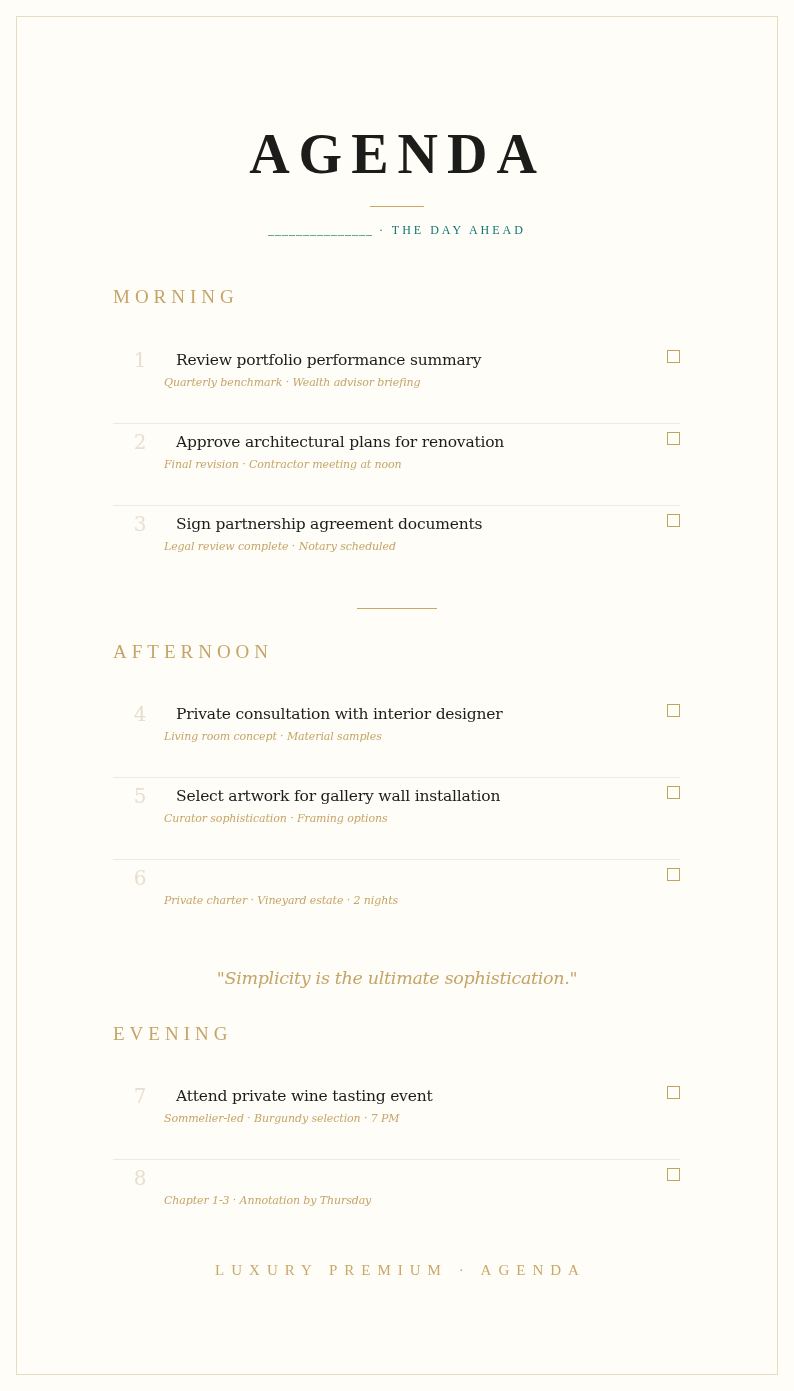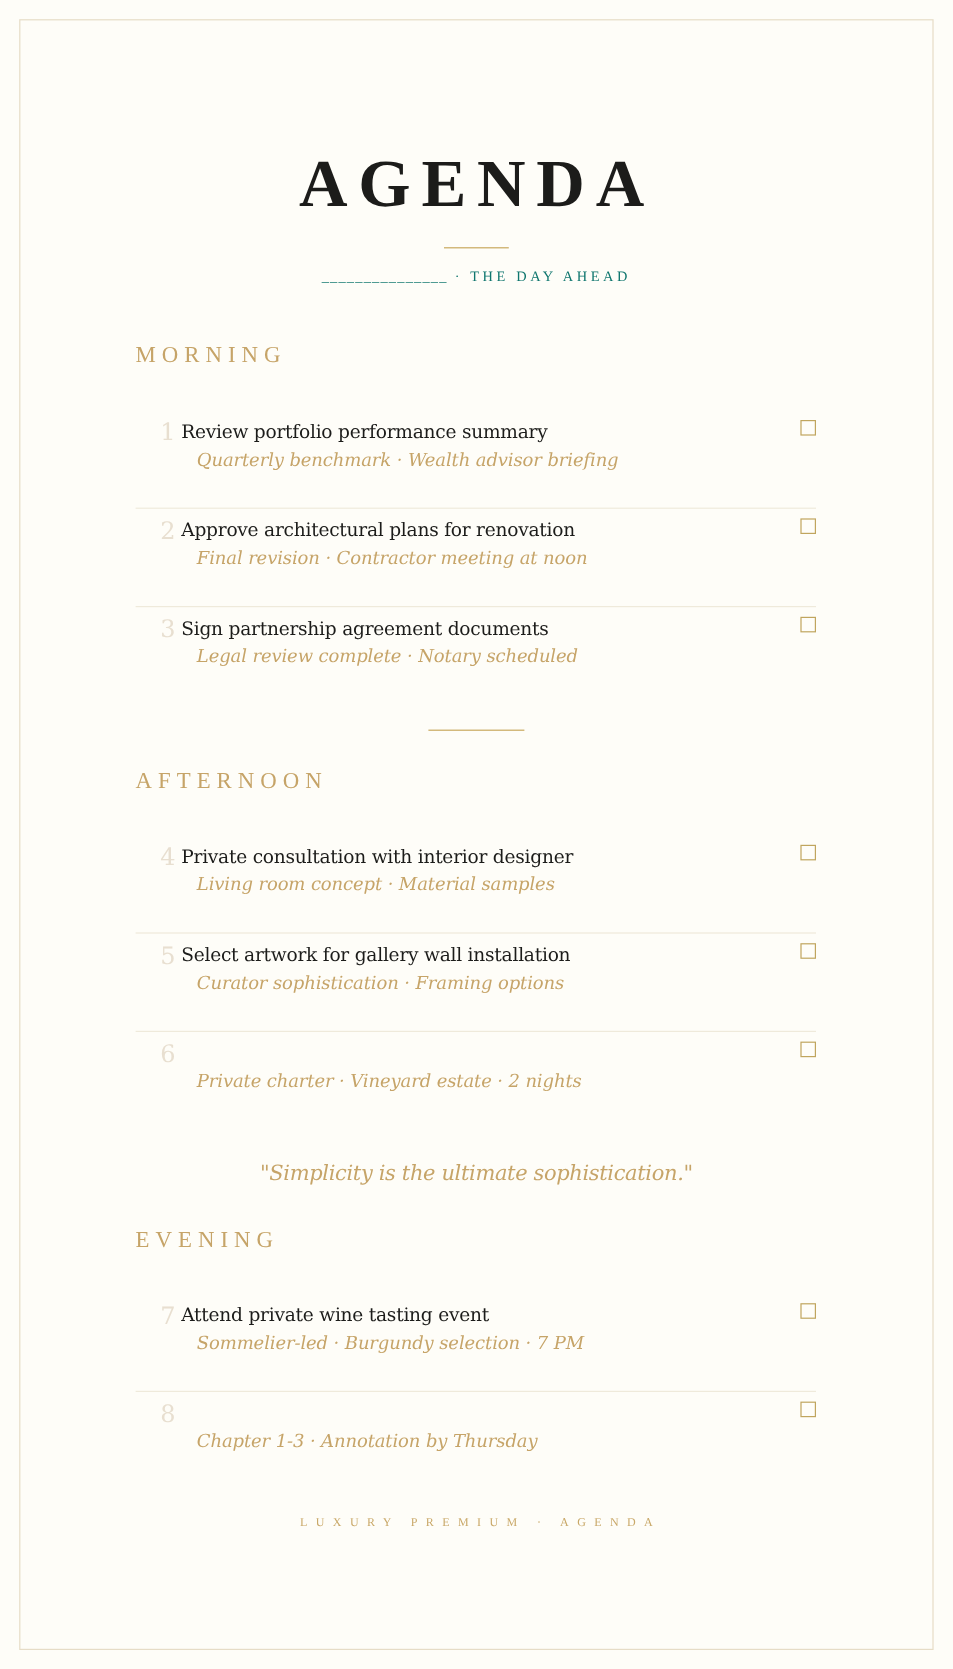--- a/index.html
+++ b/index.html
@@ -7,26 +7,26 @@
     body { position: relative; font-family: "DejaVu Serif", "Liberation Serif", serif; color: #1a1a1a; overflow: hidden; }
     .frame { position: absolute; left: 16px; top: 16px; width: 762px; height: 1359px; border: 1px solid #e6dcc6; }
     .title { position: absolute; left: 0; right: 0; top: 122px; text-align: center; font-family: "Liberation Serif", serif; font-size: 56px; letter-spacing: 9px; color: #1c1c1a; line-height: 64px; padding-left: 1px; }
     .title-rule { position: absolute; left: 370px; top: 206px; width: 54px; height: 1px; background: #c9a95e; }
     .subtitle { position: absolute; left: 0; right: 0; top: 222px; text-align: center; font-family: "Liberation Serif", serif; font-size: 12px; letter-spacing: 3px; color: #0f766e; line-height: 16px; white-space: nowrap; }
     .subtitle .blank { letter-spacing: 1px; }
     .section-label { position: absolute; left: 113px; font-family: "Liberation Serif", serif; font-size: 19px; letter-spacing: 5px; color: #c6a468; line-height: 16px; }
     .item { position: absolute; left: 113px; width: 567px; height: 82px; }
     .item.bordered { border-bottom: 1px solid #efeadb; }
     .num { position: absolute; left: 18px; top: 6px; width: 18px; text-align: center; font-family: "DejaVu Serif", serif; font-size: 20px; color: #e8dfd0; line-height: 24px; }
-    .item-title { position: absolute; left: 38px; top: 8px; font-family: "DejaVu Serif", serif; font-size: 15.5px; color: #1c1c1a; line-height: 20px; white-space: nowrap; letter-spacing: -0.2px; }
-    .item-sub { position: absolute; left: 51px; top: 33px; font-family: "DejaVu Serif", serif; font-style: italic; font-size: 15px; color: #c6a468; line-height: 16px; white-space: nowrap; letter-spacing: -0.1px; }
+    .item-title { position: absolute; left: 63px; top: 8px; font-family: "DejaVu Serif", serif; font-size: 15.5px; color: #1c1c1a; line-height: 20px; white-space: nowrap; letter-spacing: -0.2px; }
+    .item-sub { position: absolute; left: 51px; top: 33px; font-family: "DejaVu Serif", serif; font-style: italic; font-size: 11px; color: #c6a468; line-height: 16px; white-space: nowrap; letter-spacing: -0.1px; }
     .check { position: absolute; left: 554px; top: 8px; width: 13px; height: 13px; border: 1px solid #c0a55e; background: transparent; cursor: pointer; }
     .mid-rule { position: absolute; left: 357px; top: 608px; width: 80px; height: 1px; background: #c9a95e; }
     .quote { position: absolute; left: 0; right: 0; top: 966px; text-align: center; font-family: "DejaVu Serif", serif; font-style: italic; font-size: 17.5px; color: #c6a468; line-height: 24px; letter-spacing: -0.3px; }
-    .footer { position: absolute; left: 0; right: 0; top: 1264px; text-align: center; font-family: "Liberation Serif", serif; font-size: 10px; letter-spacing: 7px; color: #c9a868; line-height: 12px; padding-left: 7px; }
+    .footer { position: absolute; left: 0; right: 0; top: 1264px; text-align: center; font-family: "Liberation Serif", serif; font-size: 15px; letter-spacing: 7px; color: #c9a868; line-height: 12px; padding-left: 7px; }
   </style>
 </head>
 <body>
 
 <div class="frame"></div>
 
 <h1 class="title">AGENDA</h1>
 <div class="title-rule"></div>
 <div class="subtitle"><span class="blank">_______________</span><span> · THE DAY AHEAD</span></div>
 

